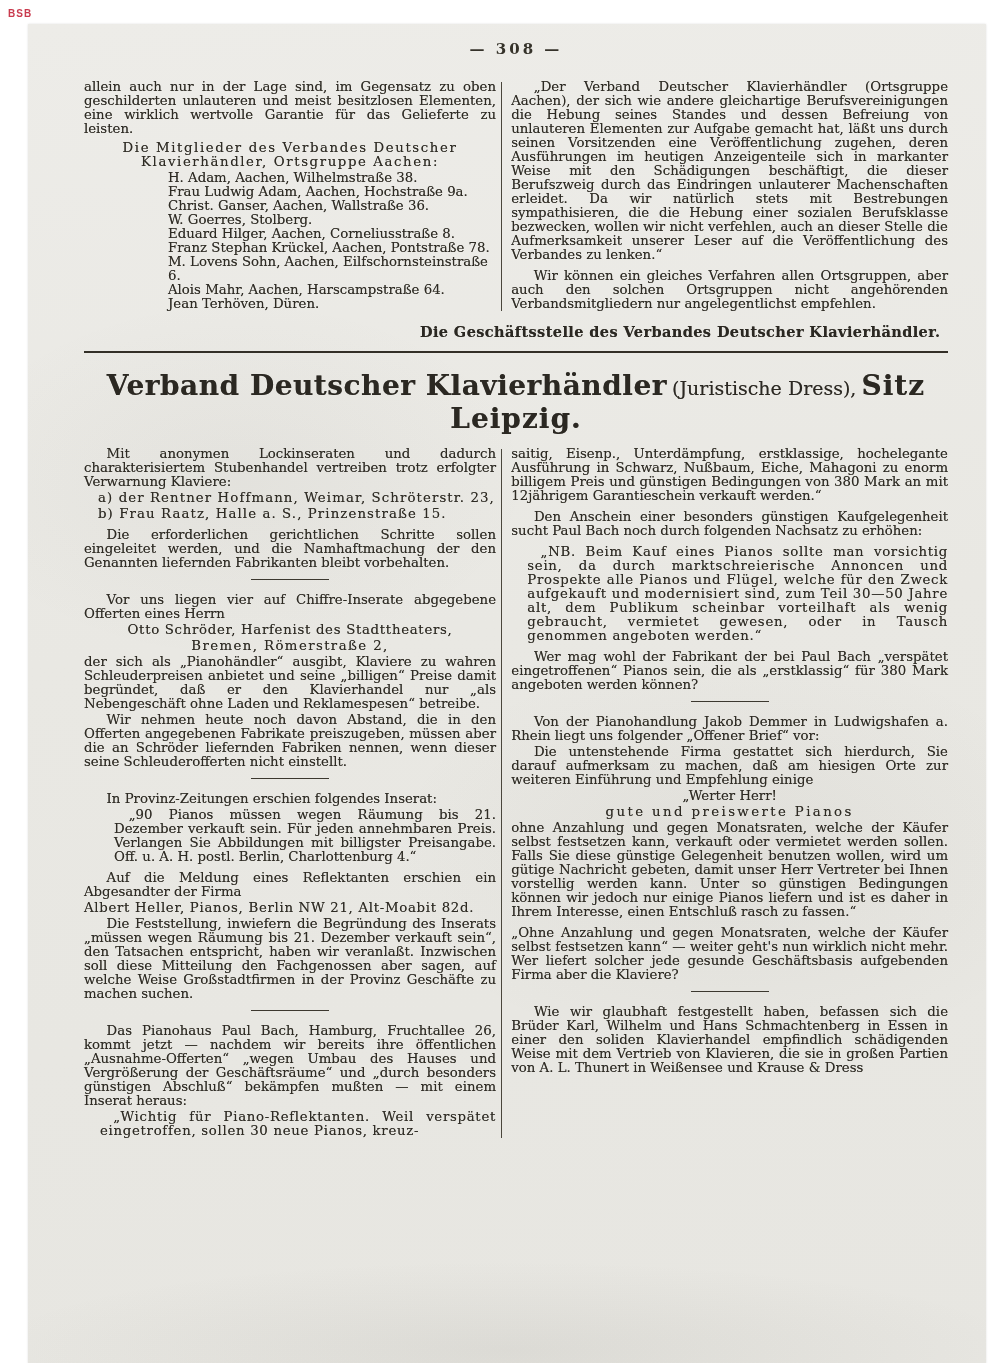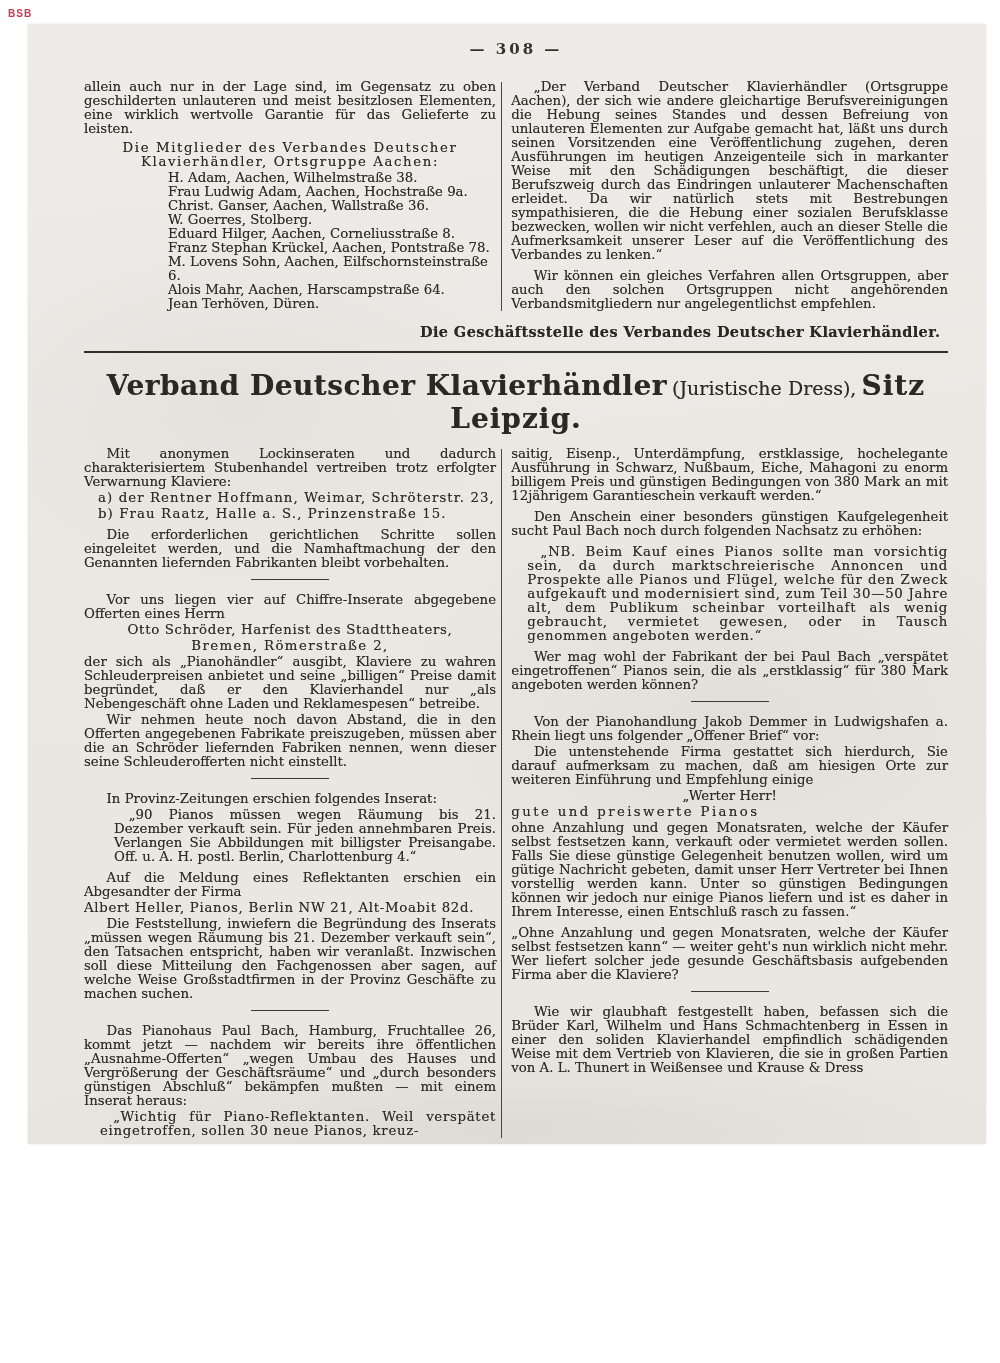--- a/index.html
+++ b/index.html
@@ -7,21 +7,21 @@
     width:1000px;height:1363px;position:relative;background:#ffffff;
     font-family:"DejaVu Serif","Liberation Serif",serif;
     overflow:hidden;
   }
   .watermark{
     position:absolute;left:8px;top:8px;
     font-family:"Liberation Sans","DejaVu Sans",sans-serif;
     font-size:10px;font-weight:bold;color:#c93b4e;letter-spacing:1px;
   }
   .paper{
-    position:absolute;left:28px;top:24px;width:958px;height:1120px;
+    position:absolute;left:28px;top:24px;width:958px;height:1340px;
     box-sizing:border-box;padding:12px 38px 0 56px;
     background:
       radial-gradient(ellipse 420px 260px at 22% 34%, rgba(70,66,55,0.045), transparent 70%),
       radial-gradient(ellipse 500px 300px at 74% 62%, rgba(70,66,55,0.05), transparent 70%),
       radial-gradient(ellipse 700px 120px at 50% 99%, rgba(70,66,55,0.07), transparent 75%),
       linear-gradient(175deg,#edecE8 0%, #e9e8e3 45%, #e7e6e1 100%);
     box-shadow:0 0 2px rgba(0,0,0,0.12);
     color:#2e2b24;
   }
   .page-number{
@@ -37,21 +37,21 @@
   .ind{text-indent:1.7em;}
   .mt{margin-top:7px;}
   .center-line{text-align:center;}
   .members-heading{text-align:center;letter-spacing:1.6px;margin-top:5px;}
   .member{margin-left:84px;text-align:left;margin-bottom:0;}
   .list-ab{margin-left:14px;letter-spacing:1.1px;margin-top:2px;}
   .sperr{letter-spacing:1.4px;}
   .sperr-light{letter-spacing:0.7px;}
   .quote-block{margin-left:30px;text-indent:1.1em;}
   .quote-block-tight{margin-left:16px;text-indent:1em;}
-  .spaced-center{text-align:left;letter-spacing:2.4px;}
+  .spaced-center{text-align:center;letter-spacing:2.4px;}
   .signature{
     font-weight:bold;font-size:14.5px;margin:10px 0 0 0;
     padding-left:38%;text-align:center;letter-spacing:0.4px;color:#2b2822;
     text-shadow:0 0 0.5px rgba(43,40,34,0.6);
   }
   .full-rule{border:0;border-top:2px solid #332f27;margin:11px 0 0 0;}
   .article-title{
     text-align:center;margin:16px 0 12px 0;color:#2b2822;
     text-shadow:0 0 0.6px rgba(43,40,34,0.5);
   }

